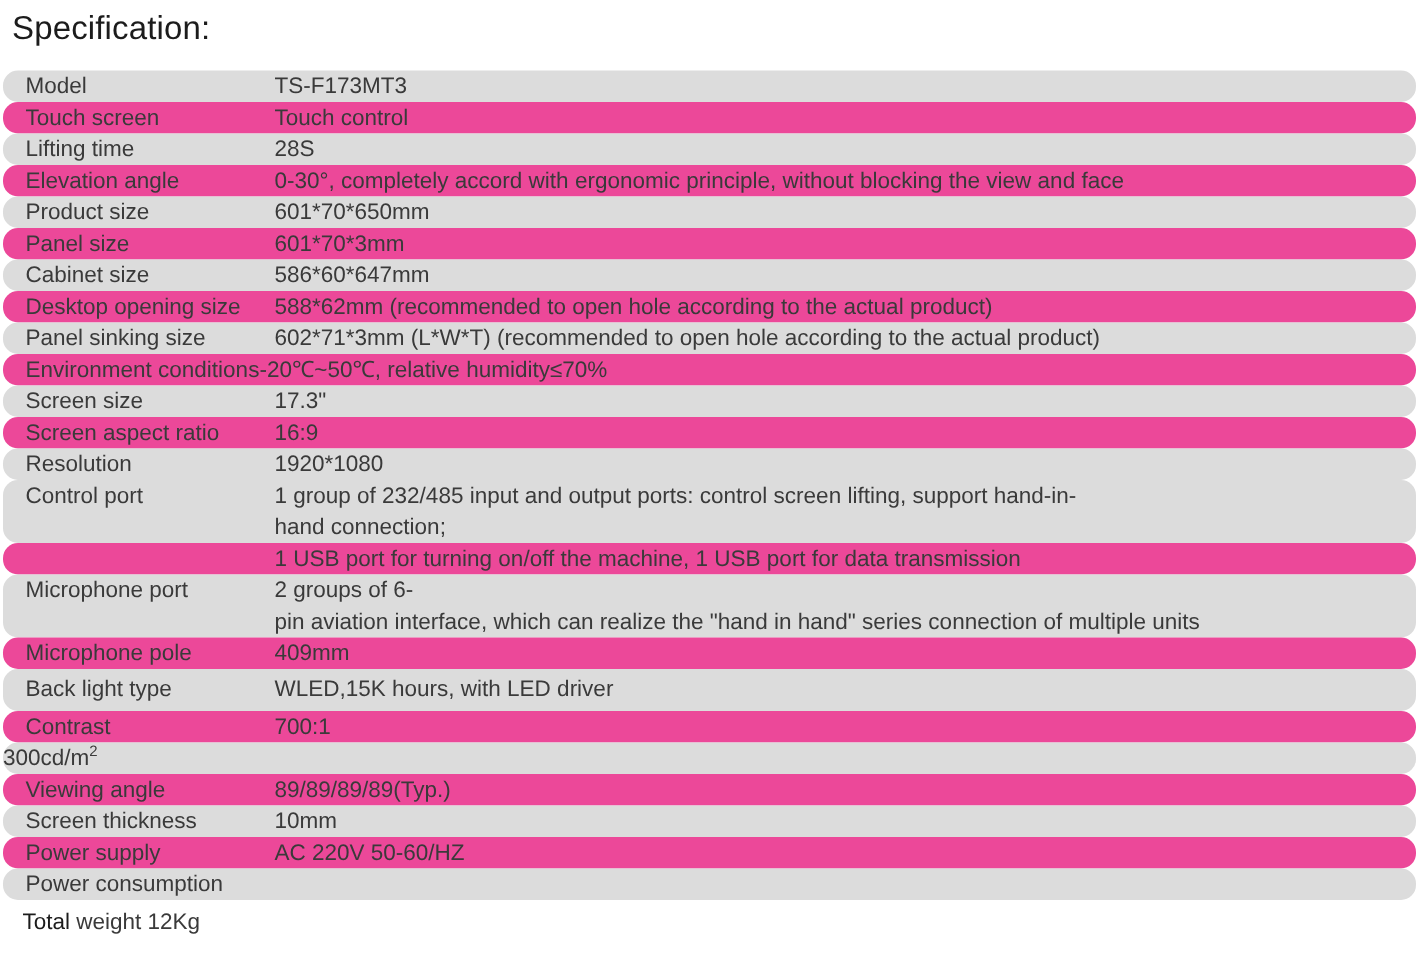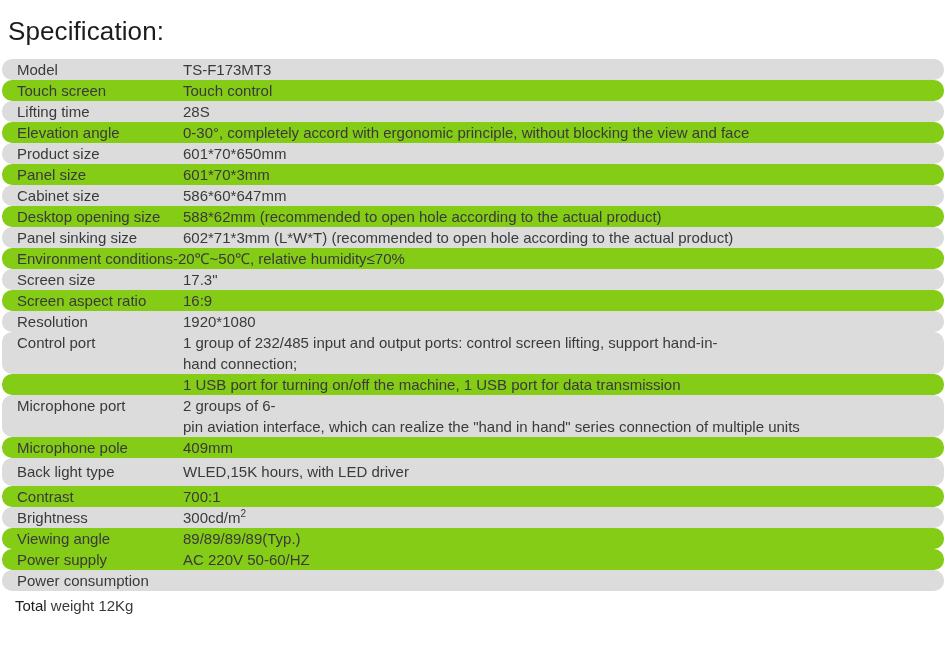--- a/index.html
+++ b/index.html
@@ -9,45 +9,45 @@
   }
   body {
     width: 950px;
     height: 649px;
     font-family: "Liberation Sans", sans-serif;
     color: #3a3a3a;
     overflow: hidden;
   }
 
   #page-title {
-    font-size: 26px;
+    font-size: 22px;
     line-height: 26px;
     color: #1c1c1c;
-    padding: 18px 0 0 8px;
+    padding: 6px 0 0 8px;
     font-weight: 400;
     letter-spacing: 0.1px;
   }
 
   #spec-table {
     margin-top: 15px;
     width: 942px;
     margin-left: 2px;
     border-collapse: collapse;
   }
 
   .spec-row {
     display: flex;
     align-items: flex-start;
     font-size: 15px;
     line-height: 21px;
     width: 942px;
     border-radius: 10px;
   }
   .spec-row.shade { background: #dcdcdc; }
-  .spec-row.plain { background: #84cc16; }
+  .spec-row.plain { background: #ec4899; }
 
   .cell-label {
     width: 181px;
     flex: 0 0 181px;
     padding-left: 15px;
     box-sizing: border-box;
     white-space: nowrap;
   }
   .cell-value {
     flex: 1 1 auto;
@@ -154,26 +154,29 @@
     </div>
     <div class="spec-row shade row-tall">
       <div class="cell-label">Back light type</div>
       <div class="cell-value">WLED,15K hours,  with LED driver</div>
     </div>
     <div class="spec-row plain">
       <div class="cell-label">Contrast</div>
       <div class="cell-value">700:1</div>
     </div>
     <div class="spec-row shade">
-      <div class="cell-label">Brightness</div>
       <div class="cell-value">300cd/m<sup>2</sup></div>
     </div>
     <div class="spec-row plain">
       <div class="cell-label">Viewing angle</div>
       <div class="cell-value">89/89/89/89(Typ.)</div>
+    </div>
+    <div class="spec-row shade">
+      <div class="cell-label">Screen thickness</div>
+      <div class="cell-value">10mm</div>
     </div>
     <div class="spec-row plain">
       <div class="cell-label">Power supply</div>
       <div class="cell-value">AC 220V 50-60/HZ</div>
     </div>
     <div class="spec-row shade">
       <div class="cell-label">Power consumption</div>
     </div>
   </div>
 

